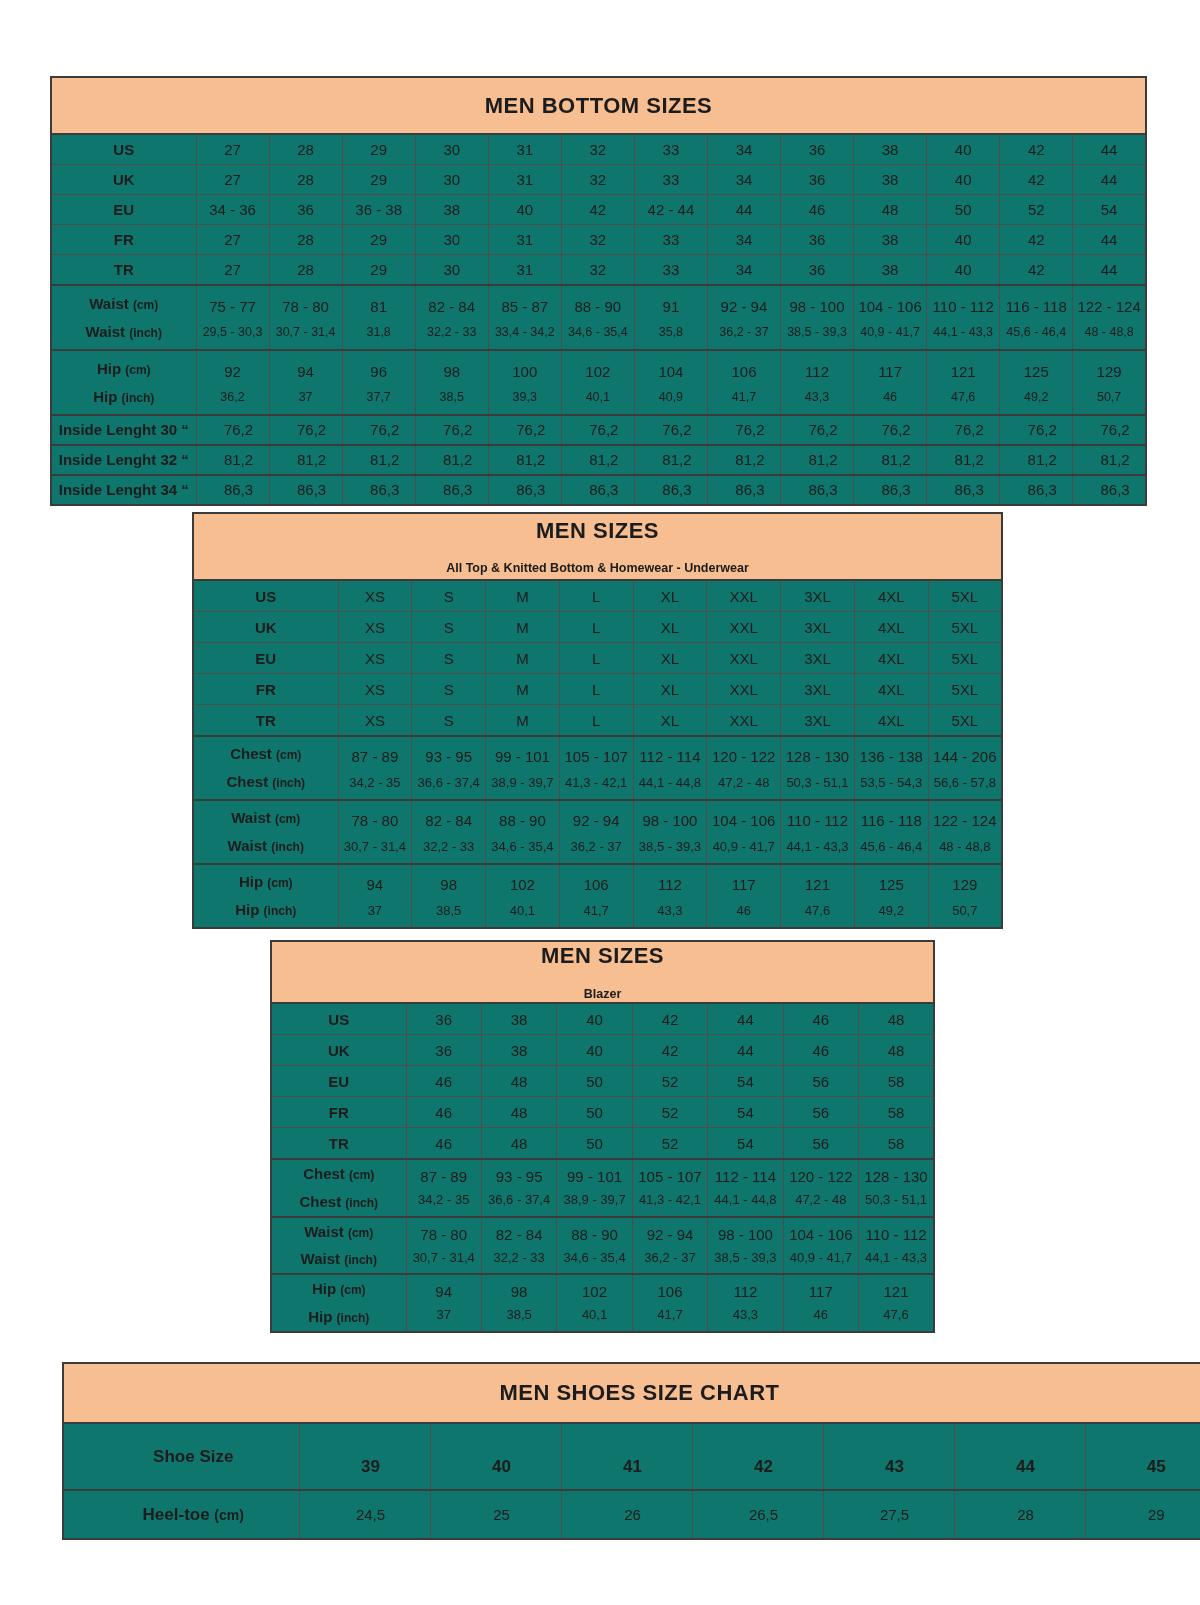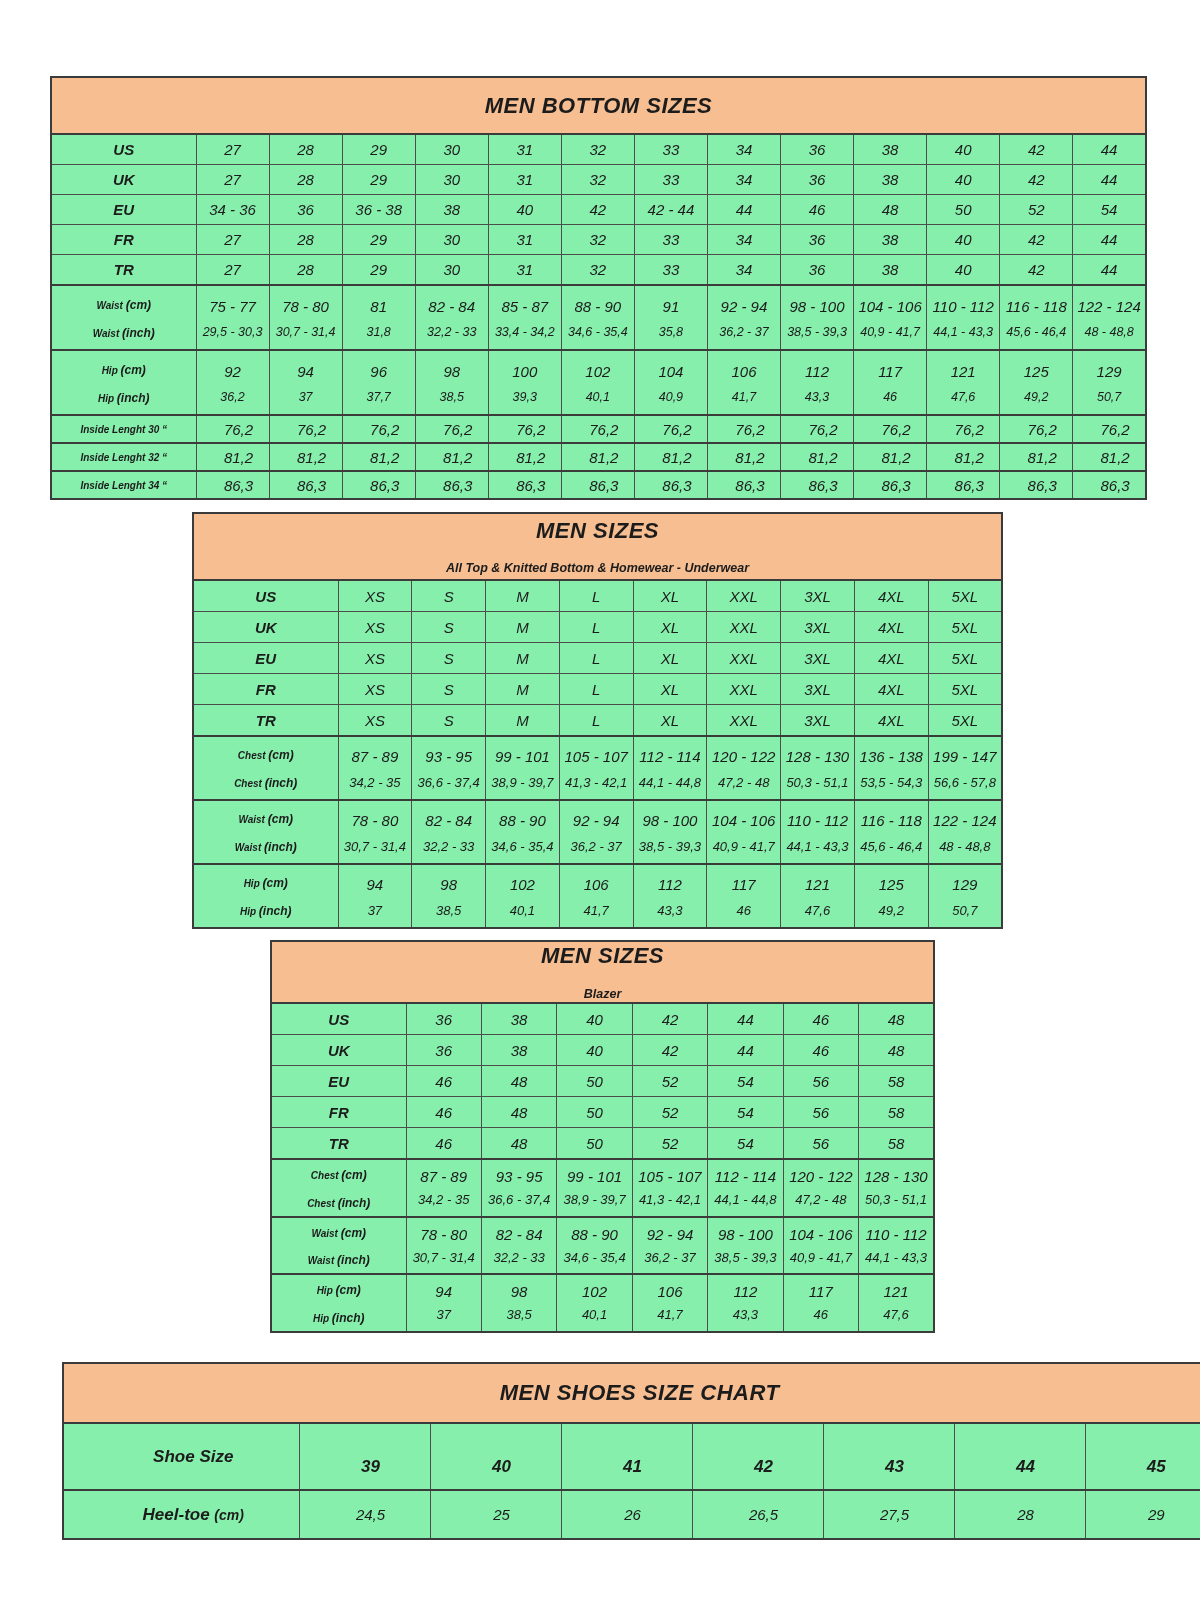--- a/index.html
+++ b/index.html
@@ -5,37 +5,37 @@
   html,body{margin:0;padding:0;}
   body{
     width:1200px;height:1605px;background:#ffffff;
     font-family:"Liberation Sans", sans-serif;
     color:var(--text,#1c1c1c);
   }
   .canvas{position:relative;width:1200px;height:1605px;background:#ffffff;overflow:hidden;}
 
   table.size-table{
     position:absolute;border-collapse:collapse;table-layout:fixed;
-    background:#86efac;border:2px solid var(--border-dark,#3b3b3b);font-style:italic;
+    background:#0f766e;border:2px solid var(--border-dark,#3b3b3b);
   }
   table.size-table td{
     border:1px solid var(--border-light,#4d4d4d);
     padding:0;text-align:center;vertical-align:middle;overflow:hidden;
     font-size:15px;
   }
   tr.section-start td{border-top:2px solid var(--border-dark,#3b3b3b);}
   td.title-band{
     background:var(--header-bg,#F7BE92);
     border-bottom:1.5px solid var(--border-dark,#3b3b3b);
   }
   .tbl-title{font-size:22px;font-weight:bold;letter-spacing:.5px;line-height:1.15;}
   .tbl-subtitle{font-size:12.5px;font-weight:bold;margin-top:18px;}
   td.label{text-align:left;padding-left:14px;font-weight:bold;}
   .lab-line{line-height:1.85;white-space:nowrap;}
-  .lab{font-size:10px;font-weight:bold;}
+  .lab{font-size:15px;font-weight:bold;}
   .unit{font-size:12px;font-weight:bold;}
   .v-main{display:block;line-height:1.95;font-size:15px;}
   .v-sub{display:block;line-height:1.8;font-size:13px;}
   .v-single{display:block;font-size:15px;padding-left:12px;}
   .v-bold{font-weight:bold;font-size:17px;margin-top:20px;}
 
   
   .t0{left:50px;top:76px;width:1097px;}
   .t0 col.col-label{width:145px;}
   .t0 td.title-band{height:55px;}
@@ -539,21 +539,21 @@
           </td>
           <td class="val">
             <div class="v-main">128 - 130</div>
             <div class="v-sub">50,3 - 51,1</div>
           </td>
           <td class="val">
             <div class="v-main">136 - 138</div>
             <div class="v-sub">53,5 - 54,3</div>
           </td>
           <td class="val">
-            <div class="v-main">199 - 147</div>
+            <div class="v-main">144 - 206</div>
             <div class="v-sub">56,6 - 57,8</div>
           </td>
         </tr>
         <tr class="measure section-start">
           <td class="label">
             <div class="lab-line"><span class="lab">Waist </span><span class="unit">(cm)</span></div>
             <div class="lab-line"><span class="lab">Waist </span><span class="unit">(inch)</span></div>
           </td>
           <td class="val">
             <div class="v-main">78 - 80</div>

